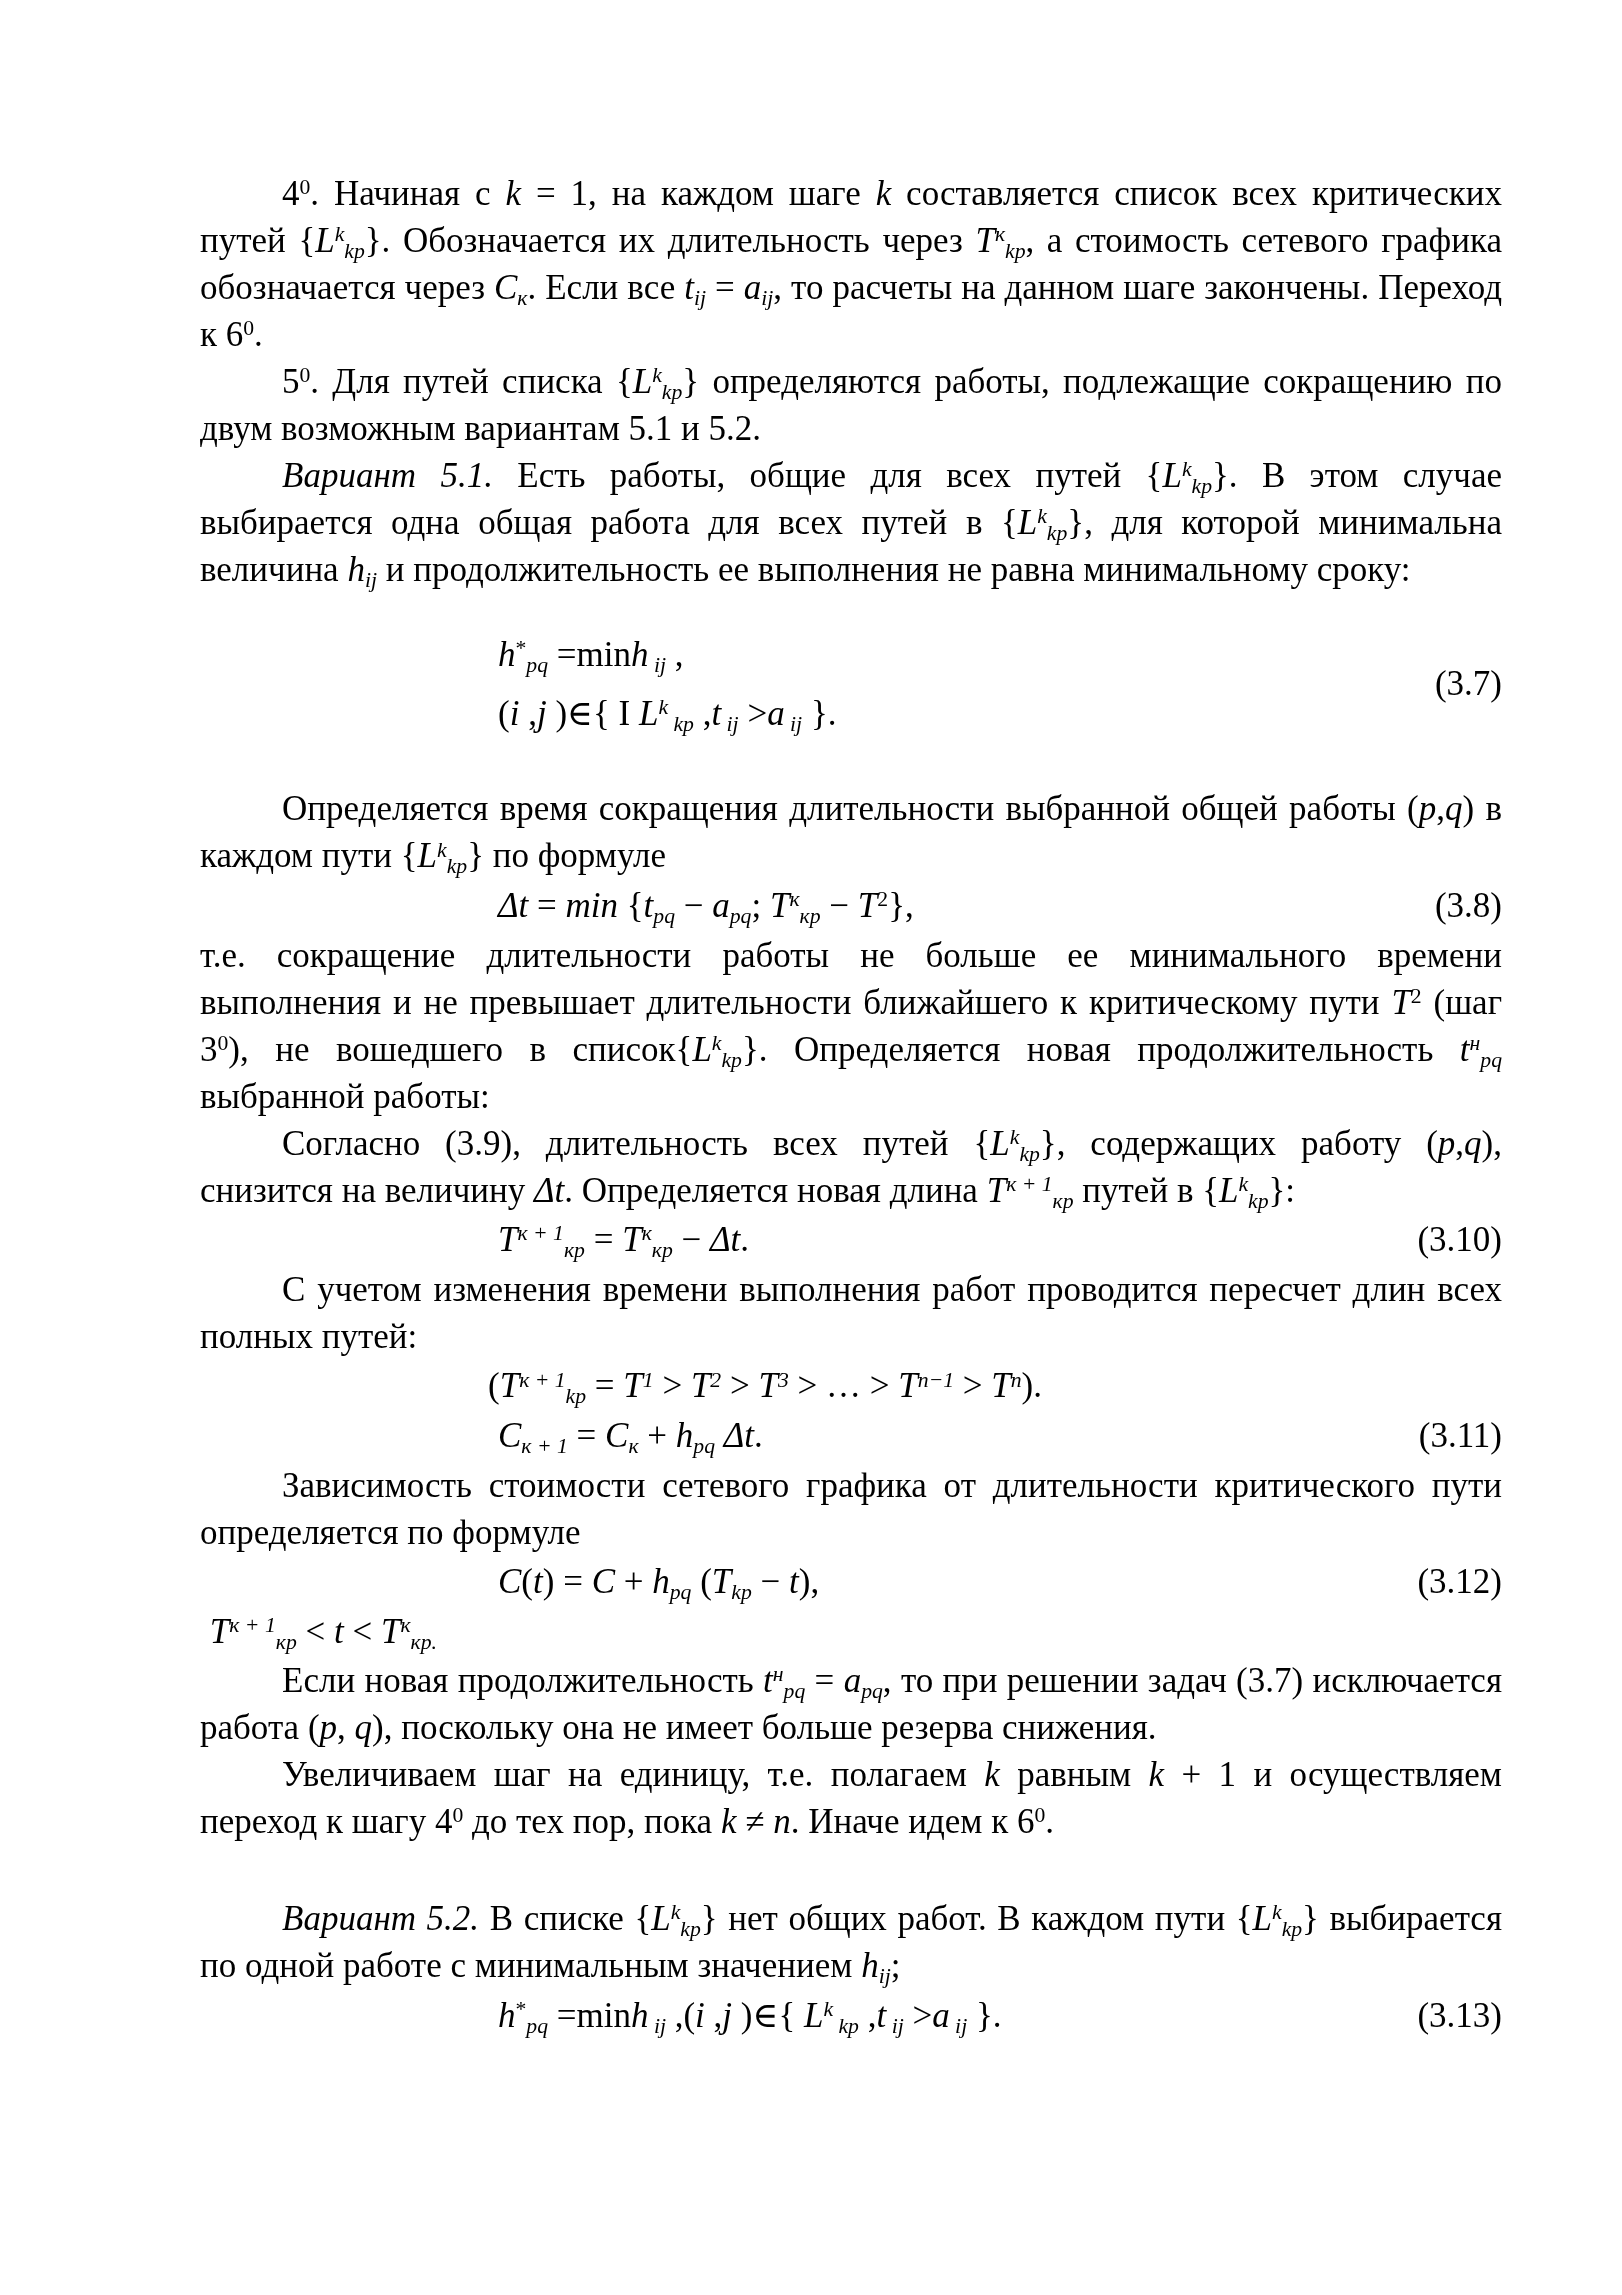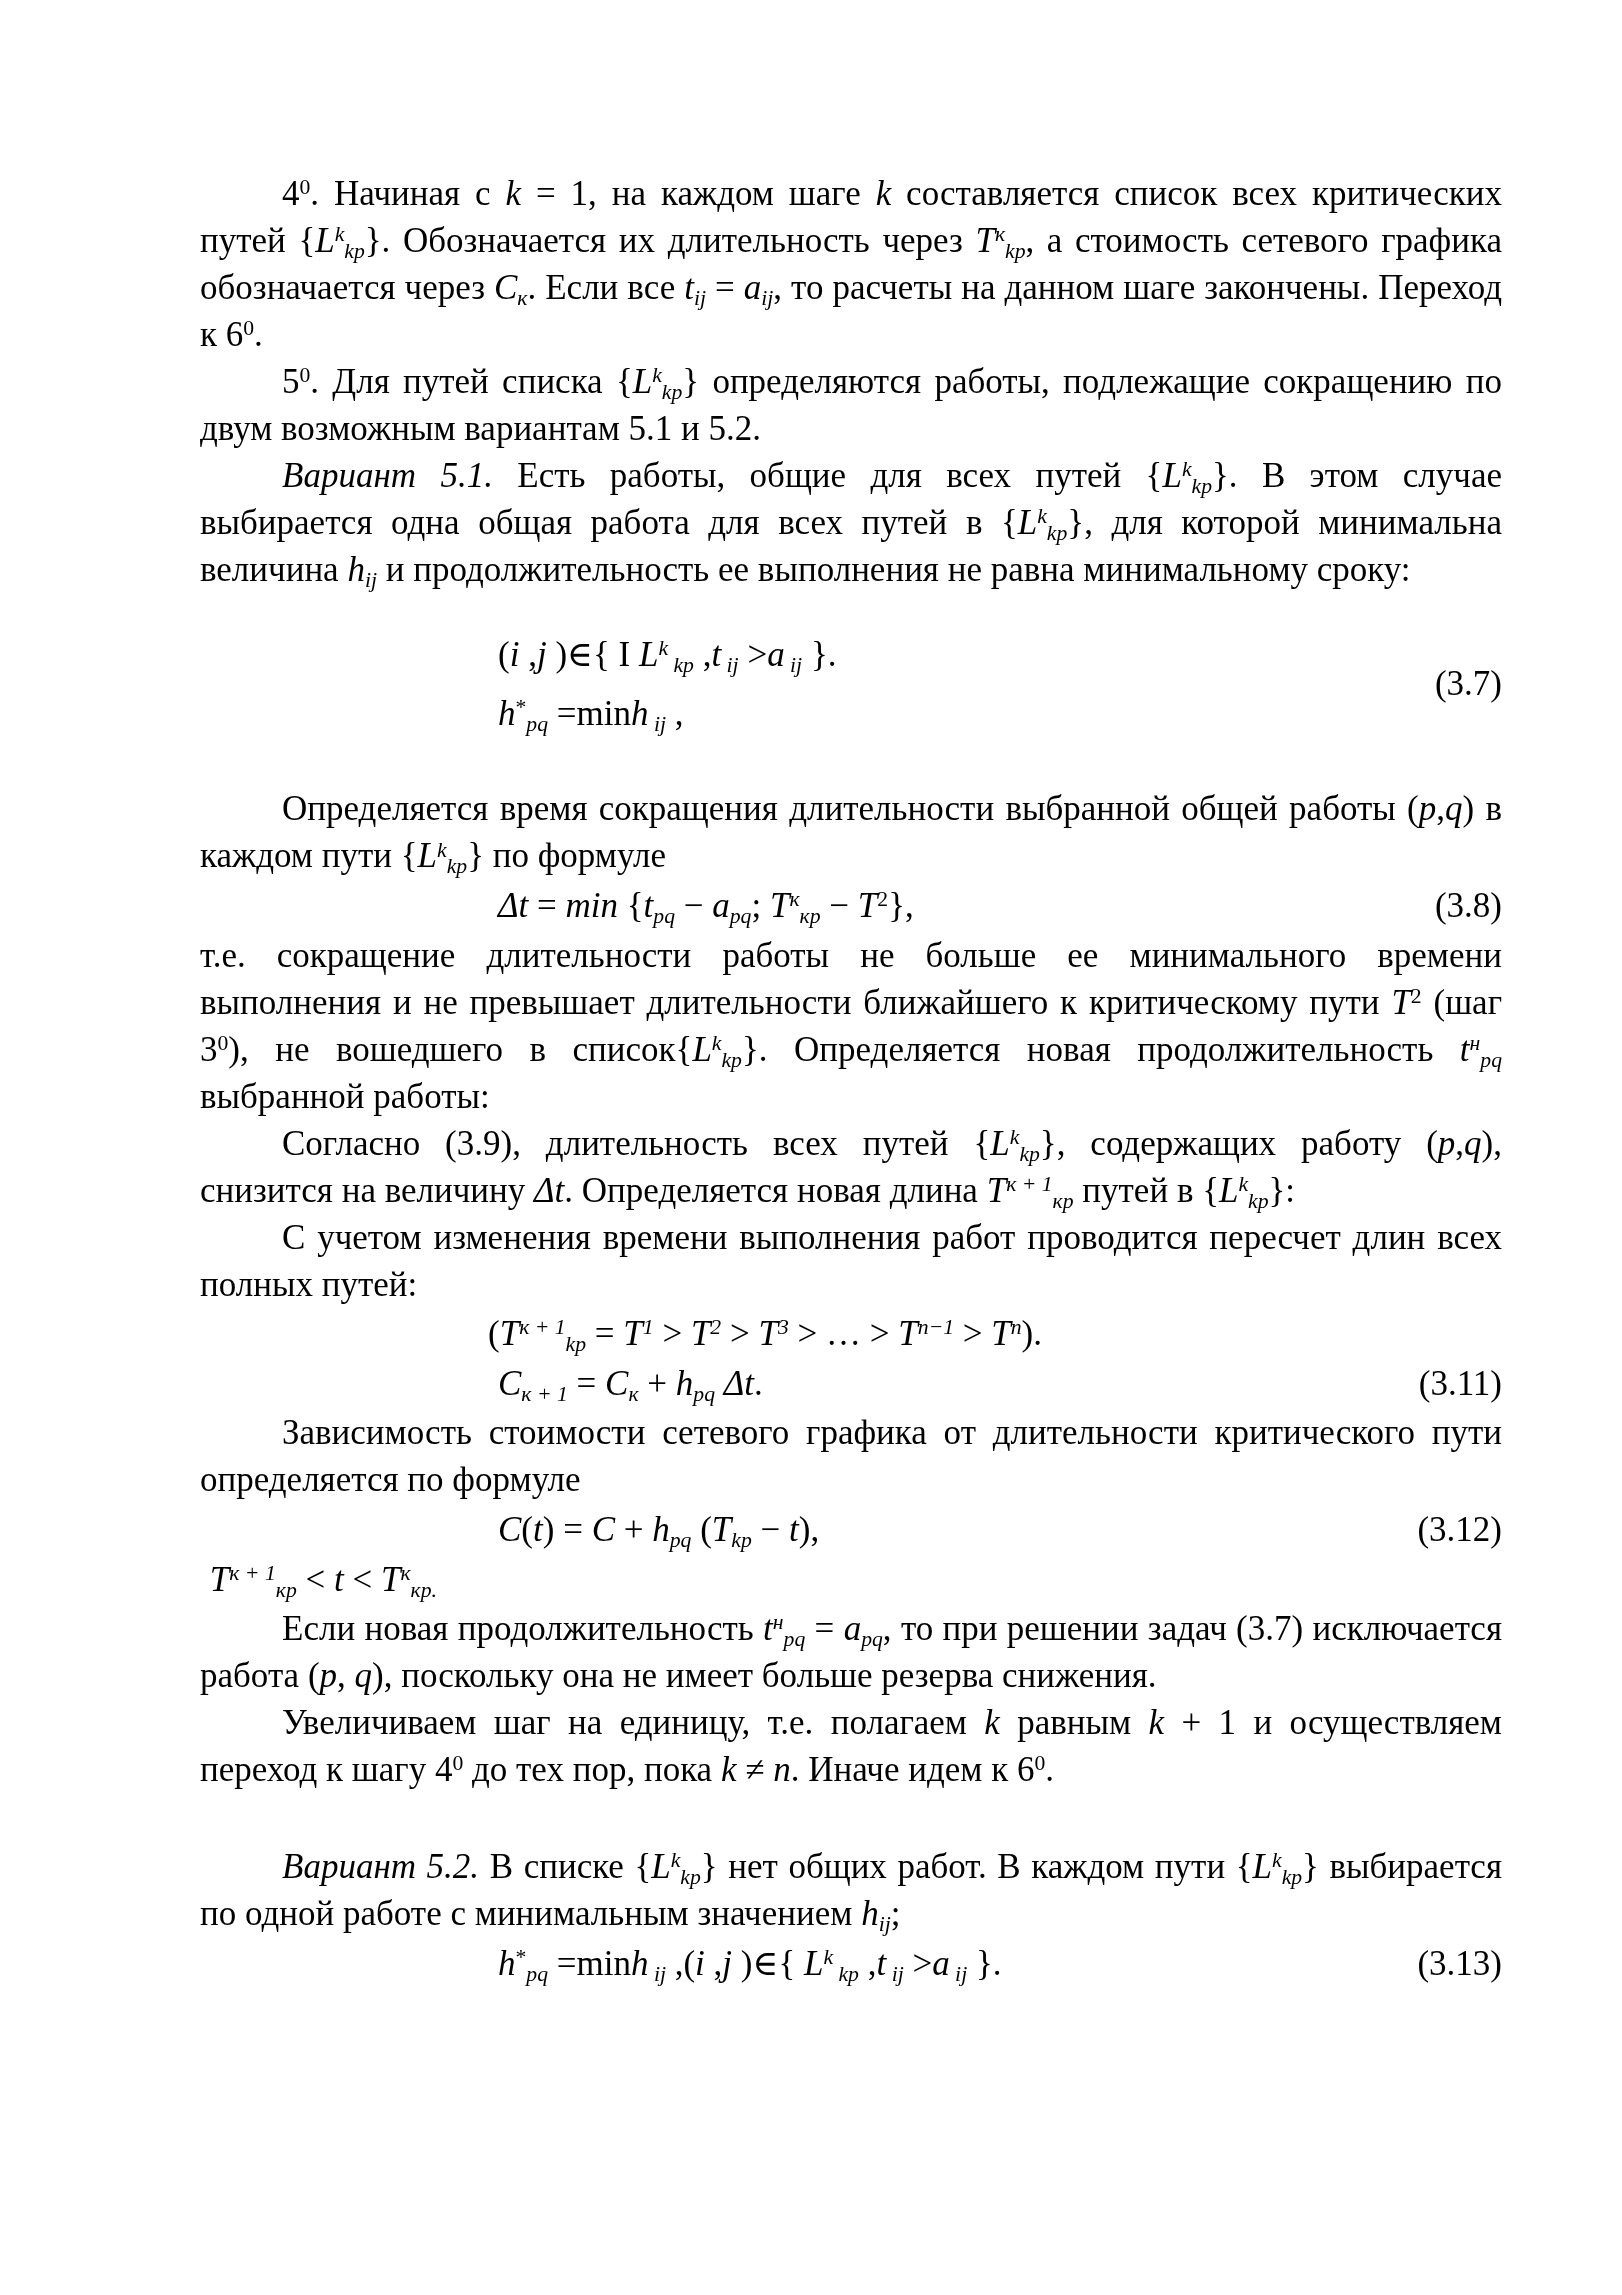--- a/index.html
+++ b/index.html
@@ -50,34 +50,40 @@
 </style>
 </head>
 <body>
 
 <main class="page">
     <p class="para ind">4<span class="r-s">0</span>. Начиная с <span class="r-i">k</span> = 1, на каждом шаге <span class="r-i">k</span> составляется список всех критических путей {<span class="r-i">L</span><span class="r-s r-i">k</span><span class="r-b r-i">kp</span>}. Обозначается их длительность через <span class="r-i">T</span><span class="r-s r-i">к</span><span class="r-b r-i">kp</span>, а стоимость сетевого графика обозначается через <span class="r-i">C</span><span class="r-b r-i">к</span>. Если все <span class="r-i">t</span><span class="r-b r-i">ij</span> = <span class="r-i">a</span><span class="r-b r-i">ij</span>, то расчеты на данном шаге закончены. Переход к 6<span class="r-s">0</span>.</p>
     <p class="para ind">5<span class="r-s">0</span>. Для путей списка {<span class="r-i">L</span><span class="r-s r-i">k</span><span class="r-b r-i">kp</span>} определяются работы, подлежащие сокращению по двум возможным вариантам 5.1 и 5.2.</p>
     <p class="para ind"><span class="r-i">Вариант 5.1.</span> Есть работы, общие для всех путей {<span class="r-i">L</span><span class="r-s r-i">k</span><span class="r-b r-i">kp</span>}. В этом случае выбирается одна общая работа для всех путей в {<span class="r-i">L</span><span class="r-s r-i">k</span><span class="r-b r-i">kp</span>}, для которой минимальна величина <span class="r-i">h</span><span class="r-b r-i">ij</span> и продолжительность ее выполнения не равна минимальному сроку:</p>
     <div class="eq eq-tall">
       <div class="eq-body">
+        <div class="eq-line"><span class="r-i">h</span><span class="r-s">*</span><span class="r-b r-i">pq</span> =min<span class="r-i">h</span><span class="r-b r-i"> ij</span> ,</div>
         <div class="eq-line">(<span class="r-i">i</span> ,<span class="r-i">j</span> )∈{ I <span class="r-i">L</span><span class="r-s r-i">k</span><span class="r-b r-i"> kp</span> ,<span class="r-i">t</span><span class="r-b r-i"> ij</span> &gt;<span class="r-i">a</span><span class="r-b r-i"> ij</span> }.</div>
-        <div class="eq-line"><span class="r-i">h</span><span class="r-s">*</span><span class="r-b r-i">pq</span> =min<span class="r-i">h</span><span class="r-b r-i"> ij</span> ,</div>
       </div>
       <span class="eq-num">(3.7)</span>
     </div>
     <p class="para ind">Определяется время сокращения длительности выбранной общей работы (<span class="r-i">p</span>,<span class="r-i">q</span>) в каждом пути {<span class="r-i">L</span><span class="r-s r-i">k</span><span class="r-b r-i">kp</span>} по формуле</p>
     <div class="eq">
       <div class="eq-body">
         <div class="eq-line"><span class="r-i">Δt</span> = <span class="r-i">min</span> {<span class="r-i">t</span><span class="r-b r-i">pq</span> − <span class="r-i">a</span><span class="r-b r-i">pq</span>; <span class="r-i">T</span><span class="r-s r-i">к</span><span class="r-b r-i">кр</span> − <span class="r-i">T</span><span class="r-s">2</span>},</div>
       </div>
       <span class="eq-num">(3.8)</span>
     </div>
     <p class="para">т.е. сокращение длительности работы не больше ее минимального времени выполнения и не превышает длительности ближайшего к критическому пути <span class="r-i">T</span><span class="r-s">2</span> (шаг 3<span class="r-s">0</span>), не вошедшего в список{<span class="r-i">L</span><span class="r-s r-i">k</span><span class="r-b r-i">kp</span>}. Определяется новая продолжительность <span class="r-i">t</span><span class="r-s r-i">н</span><span class="r-b r-i">pq</span> выбранной работы:</p>
     <p class="para ind">Согласно (3.9), длительность всех путей {<span class="r-i">L</span><span class="r-s r-i">k</span><span class="r-b r-i">kp</span>}, содержащих работу (<span class="r-i">p</span>,<span class="r-i">q</span>), снизится на величину <span class="r-i">Δt</span>. Определяется новая длина <span class="r-i">T</span><span class="r-s r-i">к + 1</span><span class="r-b r-i">кр</span> путей в {<span class="r-i">L</span><span class="r-s r-i">k</span><span class="r-b r-i">kp</span>}:</p>
+    <div class="eq">
+      <div class="eq-body">
+        <div class="eq-line"><span class="r-i">T</span><span class="r-s r-i">к + 1</span><span class="r-b r-i">кр</span> = <span class="r-i">T</span><span class="r-s r-i">к</span><span class="r-b r-i">кр</span> − <span class="r-i">Δt</span>.</div>
+      </div>
+      <span class="eq-num">(3.10)</span>
+    </div>
     <p class="para ind">С учетом изменения времени выполнения работ проводится пересчет длин всех полных путей:</p>
     <div class="eq">
       <div class="eq-body" style="margin-left: 288px;">
         <div class="eq-line">(<span class="r-i">T</span><span class="r-s r-i">к + 1</span><span class="r-b r-i">kp</span> = <span class="r-i">T</span><span class="r-s r-i">1</span> &gt; <span class="r-i">T</span><span class="r-s r-i">2</span> &gt; <span class="r-i">T</span><span class="r-s r-i">3</span> &gt; … &gt; <span class="r-i">T</span><span class="r-s r-i">n−1</span> &gt; <span class="r-i">T</span><span class="r-s r-i">n</span>).</div>
       </div>
     </div>
     <div class="eq">
       <div class="eq-body">
         <div class="eq-line"><span class="r-i">C</span><span class="r-b r-i">к + 1</span> = <span class="r-i">C</span><span class="r-b r-i">к</span> + <span class="r-i">h</span><span class="r-b r-i">pq</span> <span class="r-i">Δt</span>.</div>
       </div>

